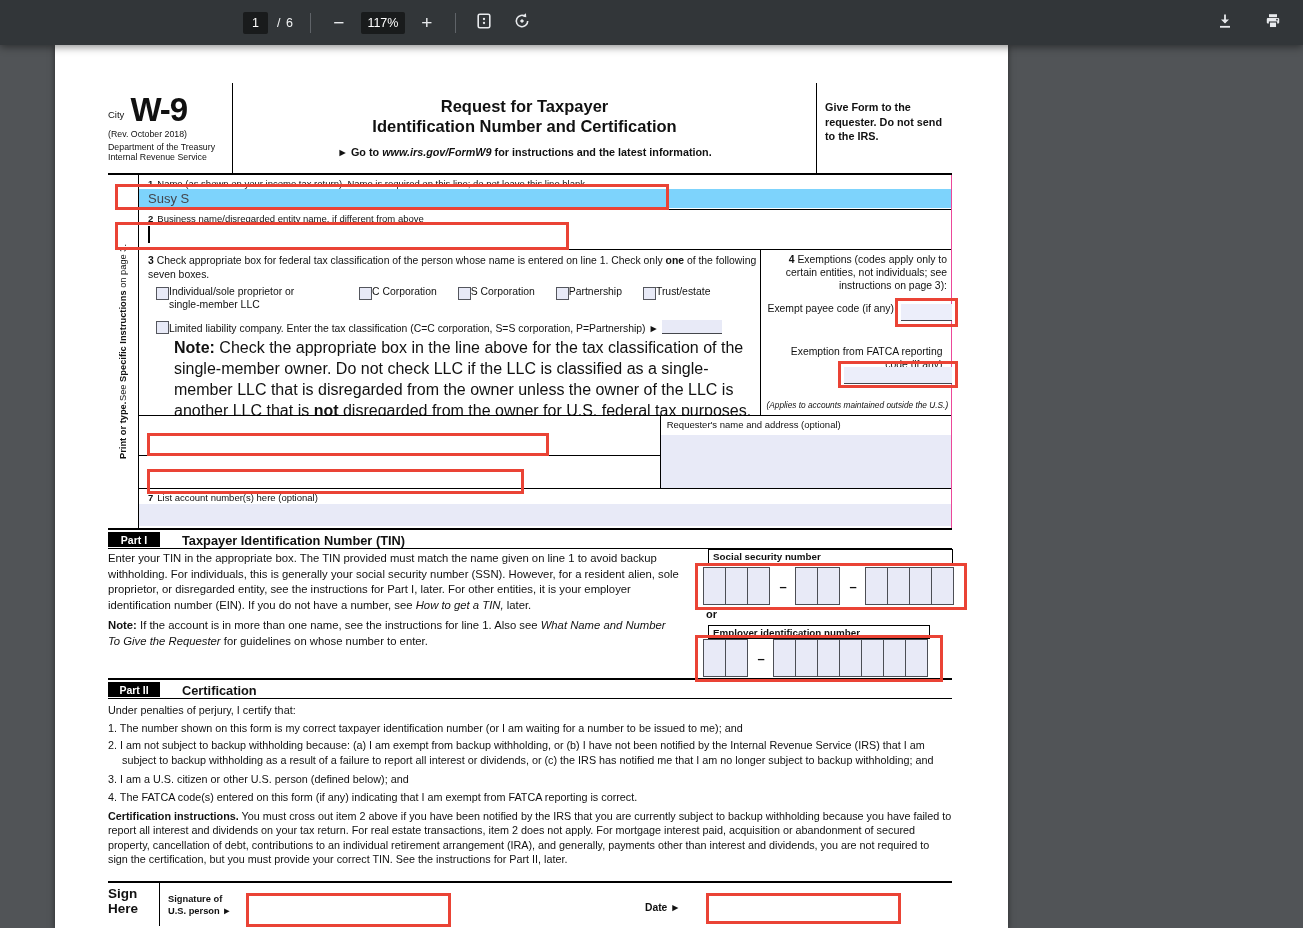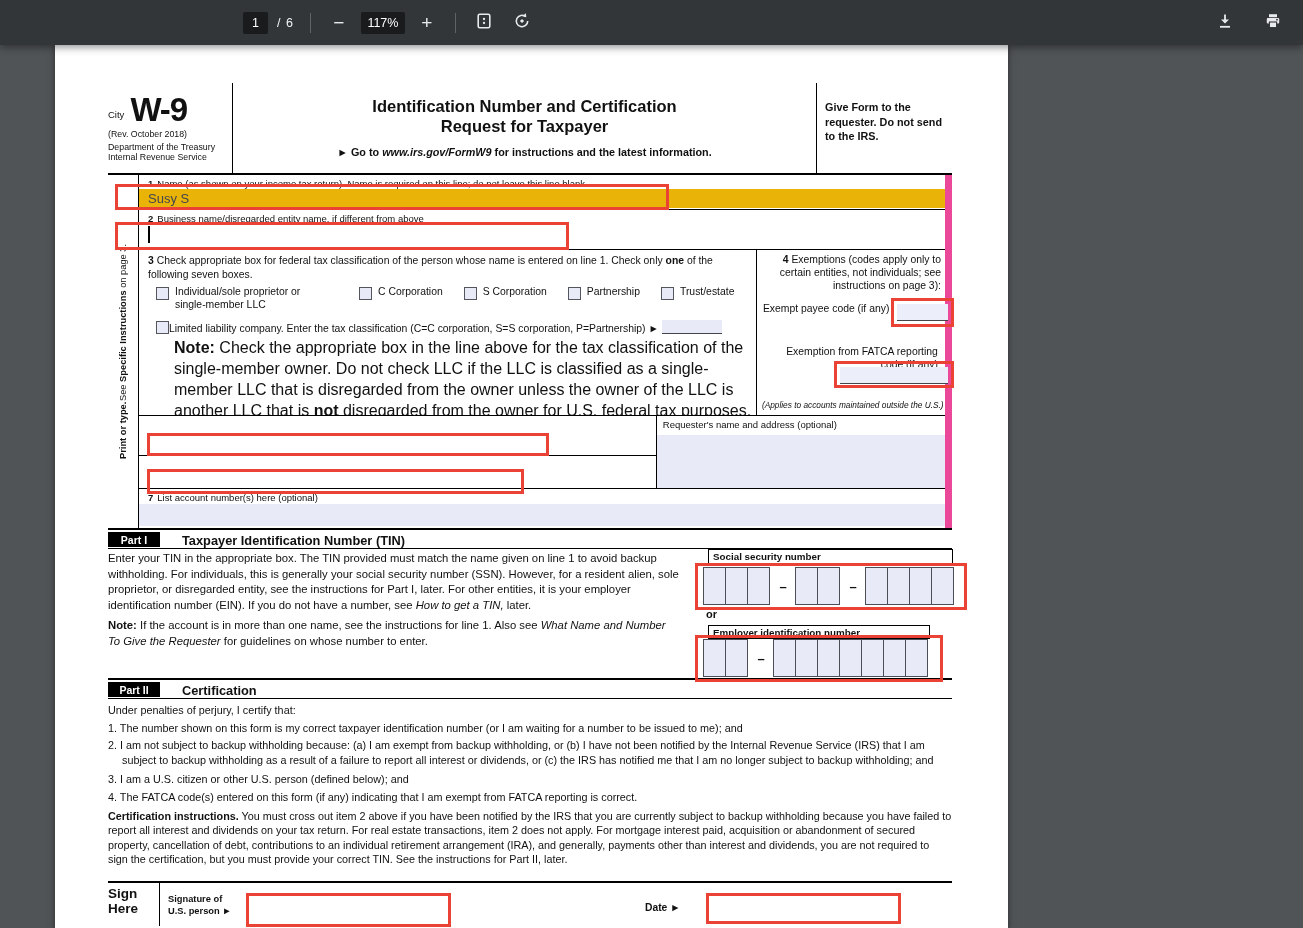--- a/index.html
+++ b/index.html
@@ -41,35 +41,35 @@
   .goto .url { font-style:italic; }
   .hdr-right { width:135px; padding:17px 2px 0 8px; font-size:10.8px; font-weight:bold; line-height:14.5px; }
 
   
   .fbody { display:flex; }
   .side { width:30px; position:relative; }
   .side-inner { position:absolute; inset:0; display:flex; align-items:center; justify-content:center;
                 writing-mode:vertical-rl; transform:rotate(180deg); gap:1px; }
   .side-b { font-size:9.3px; font-weight:bold; }
   .side-n { font-size:9.3px; }
-  .rows { width:814px; border-left:1px solid #000; border-right:7px solid #ec4899; }
+  .rows { width:814px; border-left:1px solid #000; border-right:1px solid #ec4899; }
   .lab { font-size:9.5px; padding:3px 0 0 9px; }
   .lab b { margin-right:4px; }
   .row1 { height:35px; border-bottom:1px solid #000; position:relative; }
-  .field1 { height:19px; background:#eab308; font-size:13px; color:#43464d; padding:2px 0 0 9px; }
+  .field1 { height:19px; background:#7dd3fc; font-size:13px; color:#43464d; padding:2px 0 0 9px; }
   .row2 { height:40px; border-bottom:1px solid #000; position:relative; }
   .field2 { height:23px; position:relative; }
   .caret { position:absolute; left:9px; top:2px; width:1.5px; height:17px; background:#000; }
 
   .row34 { height:166px; border-bottom:1px solid #000; display:flex; }
   .col3 { width:623px; overflow:hidden; }
   .l3lab { font-size:10.4px; line-height:13.5px; padding:4px 4px 0 9px; }
   .cbrow { display:flex; margin-top:5px; padding-left:17px; font-size:10.4px; line-height:12.5px; }
   .cb { width:13px; height:13px; border:1px solid #54565d; background:#e8eaf7; flex:none; margin-top:1px; }
-  .cbitem { display:flex; gap:6px; }
+  .cbitem { display:flex; }
   .cbitem.first { width:182px; }
   .cbitem.first .cbl { width:152px; }
   .cbitem + .cbitem { margin-left:21px; }
   .cbl { white-space:nowrap; }
   .cbitem.first .cbl { white-space:normal; }
   .llcrow { display:flex; margin-top:9px; padding-left:17px; font-size:10.4px; align-items:flex-end; }
   .llc-input { display:inline-block; width:60px; height:14px; background:#e8eaf7; border-bottom:1.4px solid #44464c; margin-left:3px; }
   .note3 { font-size:16px; line-height:21px; margin-top:3px; padding-left:35px; width:622px; }
   .otherrow { display:flex; gap:6px; margin-top:3px; padding-left:17px; padding-right:3px; font-size:10.4px; align-items:center; }
   .other-input { flex:1; height:16px; background:#e8eaf7; margin-left:4px; }
@@ -198,22 +198,22 @@
       <div class="form-id">
         <span class="form-word">City</span>
         <span class="form-num">W-9</span>
       </div>
       <div class="hdr-small rev">(Rev. October 2018)</div>
       <div class="hdr-small">Department of the Treasury</div>
       <div class="hdr-small">Internal Revenue Service</div>
     </div>
     <div class="hdr-mid">
       <div class="form-title">
+        <div>Request for Taxpayer</div>
         <div>Identification Number and Certification</div>
-        <div>Request for Taxpayer</div>
       </div>
       <div class="goto"><span>► Go to </span><span class="url">www.irs.gov/FormW9</span><span> for instructions and the latest information.</span></div>
     </div>
     <div class="hdr-right">Give Form to the requester. Do not send to the IRS.</div>
   </div>
 
   <div class="fbody">
     <div class="side">
       <div class="side-inner">
         <div class="side-b">Print or type.</div>

